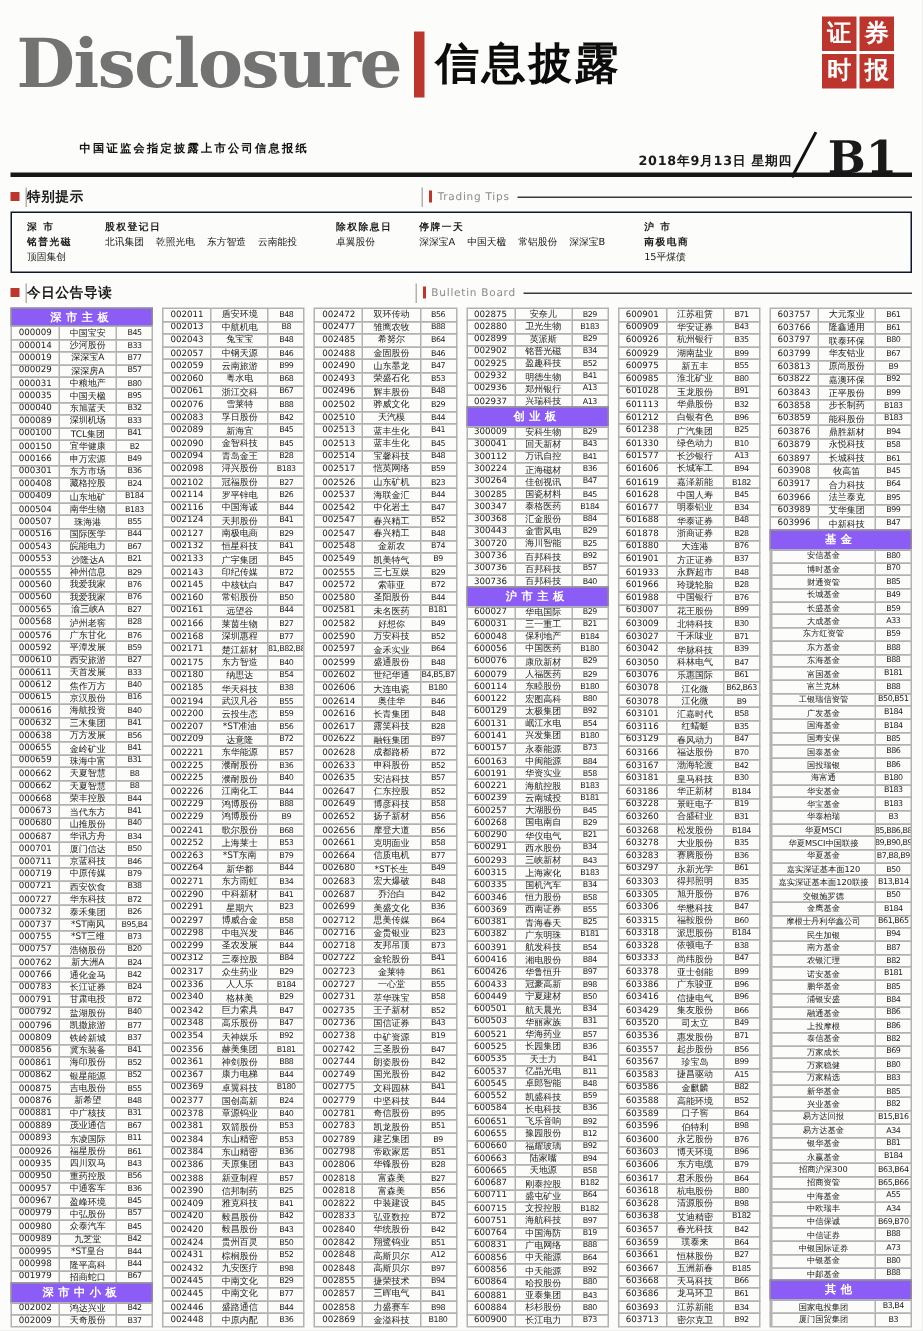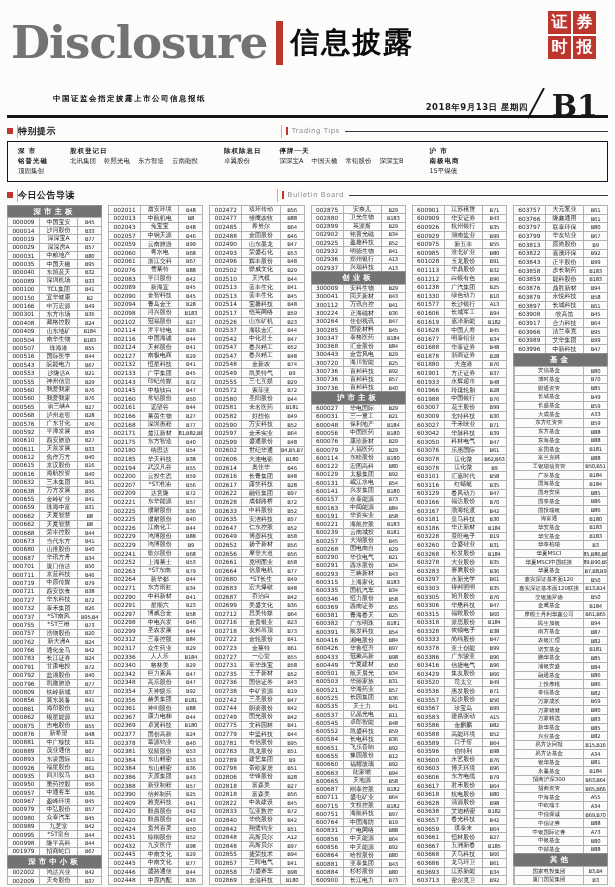--- a/index.html
+++ b/index.html
@@ -31,21 +31,21 @@
   
   .tips{border:1px solid #0f172a;margin-top:5px;height:41px;display:flex;
         padding:4px 10px 2px 10px;box-sizing:border-box;}
   .tip-g{margin-right:18px;}
   .tip-g .tl{font-size:6.5px;font-weight:bold;letter-spacing:1px;line-height:10px;white-space:nowrap;}
   .tip-g .names{font-size:6.5px;line-height:10px;white-space:nowrap;}
   .tip-g .names span{margin-right:8px;}
   
   .btable{display:flex;gap:6px;margin-top:6px;height:679px;}
   .tcol{flex:1;display:flex;flex-direction:column;min-width:0;}
-  .thead{flex:1.55 1 0;background:#737373;color:#fff;font-size:7.5px;font-weight:bold;
+  .thead{flex:1.55 1 0;background:#8b5cf6;color:#fff;font-size:7.5px;font-weight:bold;
          letter-spacing:3px;display:flex;align-items:center;justify-content:center;
          border:1px solid #8f8f8f;margin-top:-1px;white-space:nowrap;}
   .trow{flex:1 1 0;display:flex;align-items:stretch;border:1px solid #b2b2b2;margin-top:-1px;min-height:0;}
   .trow span{display:flex;align-items:center;justify-content:center;overflow:hidden;white-space:nowrap;}
   .cc{width:31px;font-size:5.8px;color:#222;}
   .cn{flex:1;font-size:6px;border-left:1px solid #b2b2b2;border-right:1px solid #b2b2b2;}
   .cn.wide{font-size:5.5px;}
   .cp{width:23px;font-size:5.3px;letter-spacing:-0.3px;color:#222;}
 </style>
 </head>

